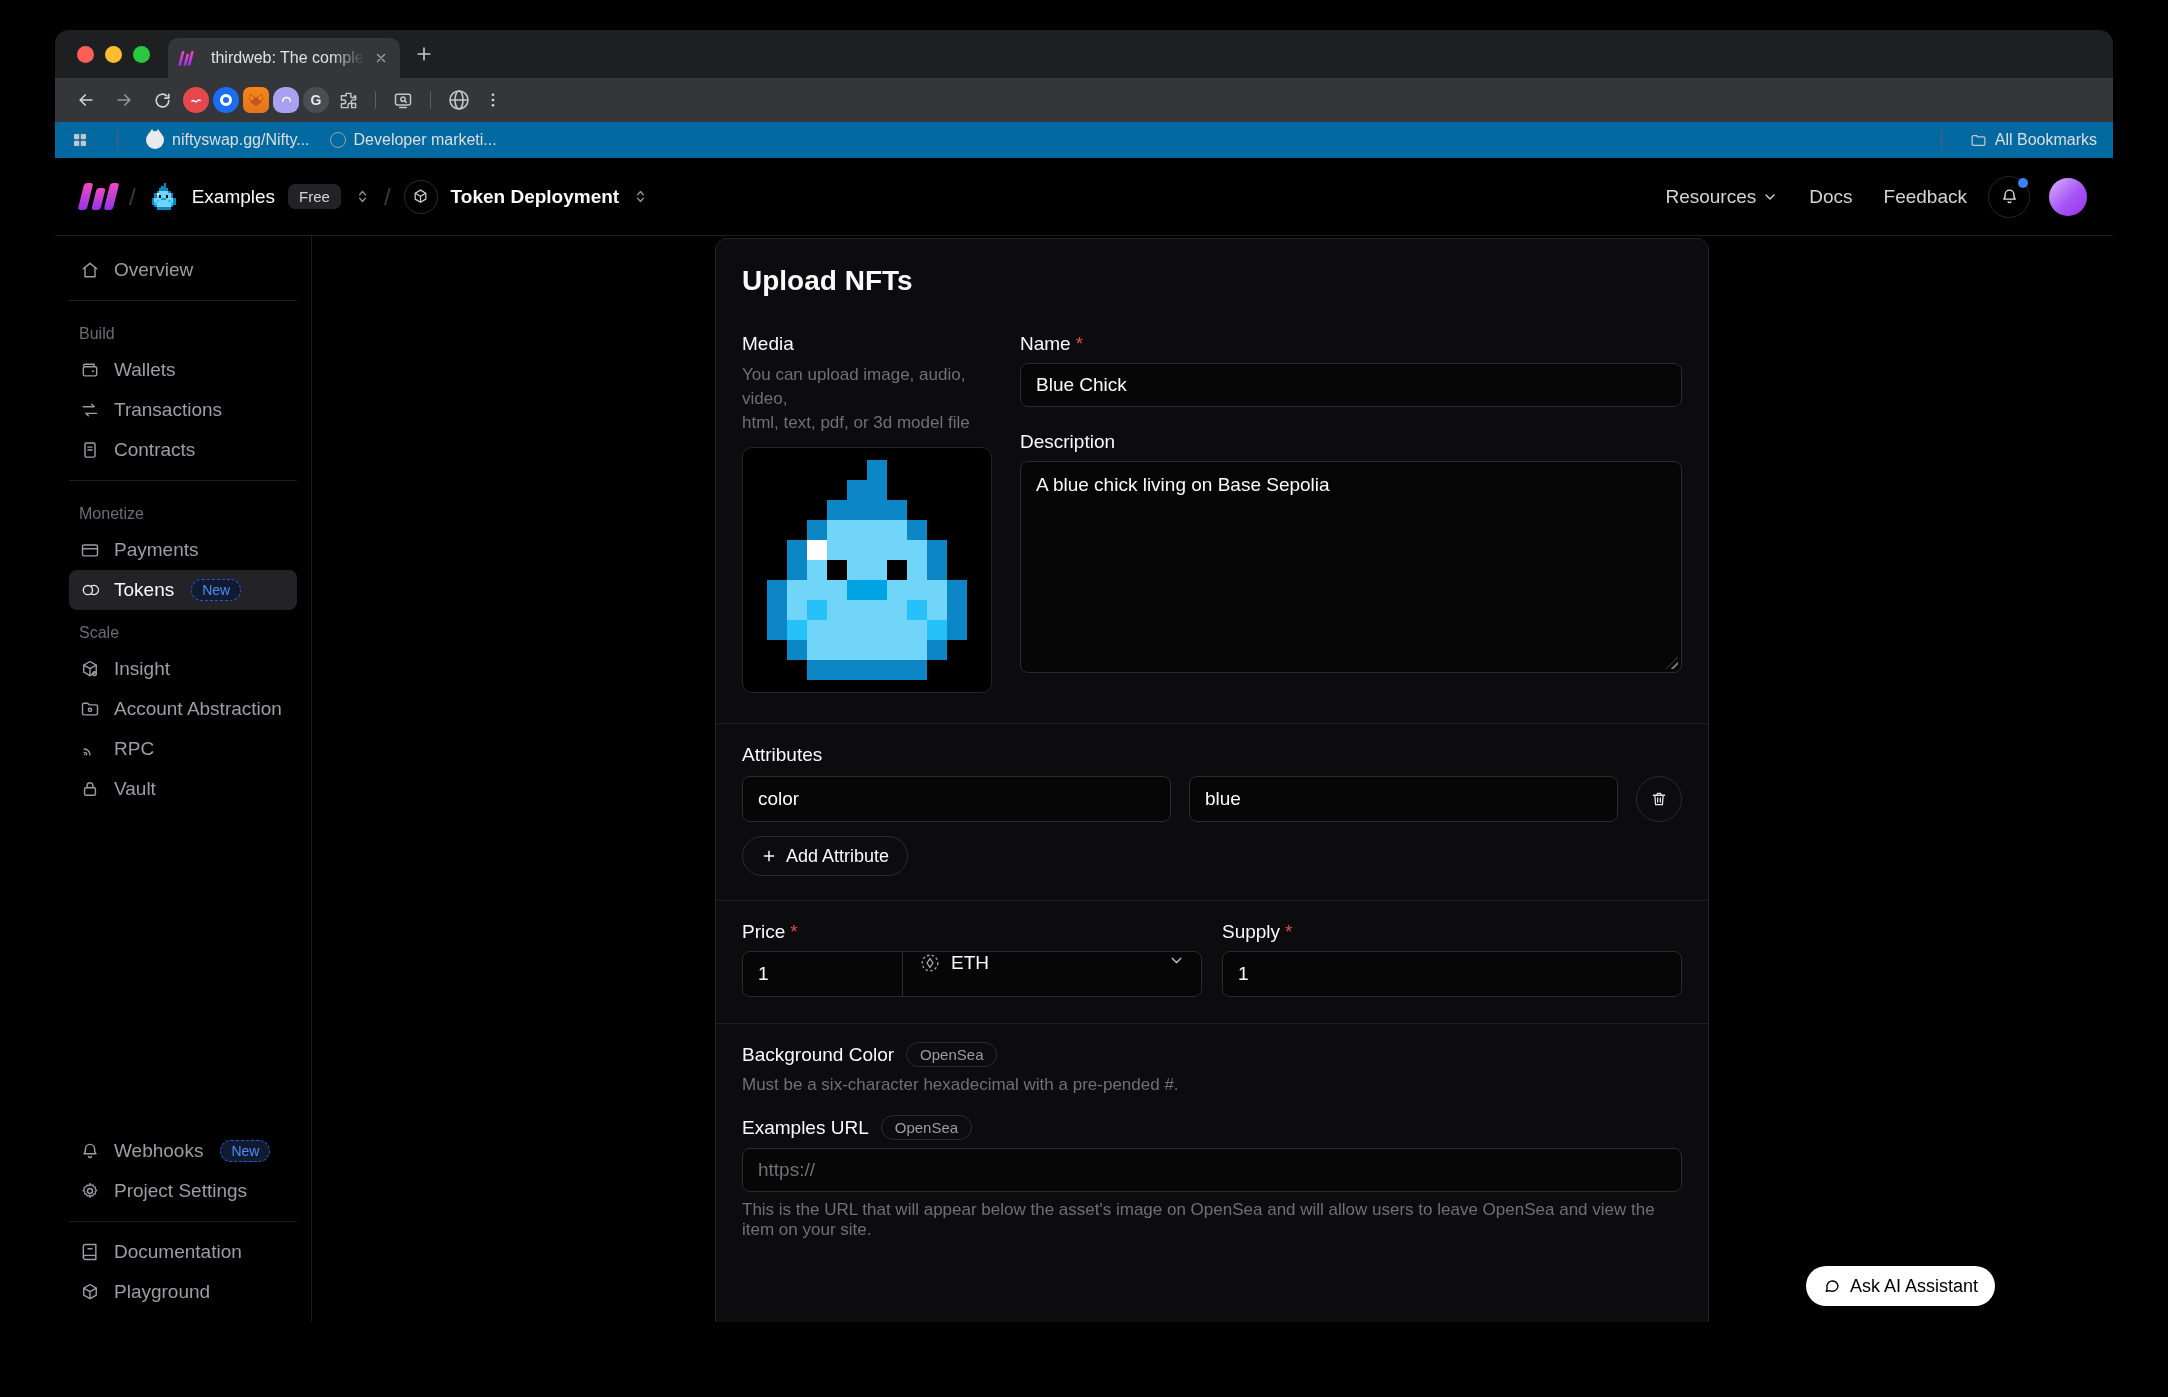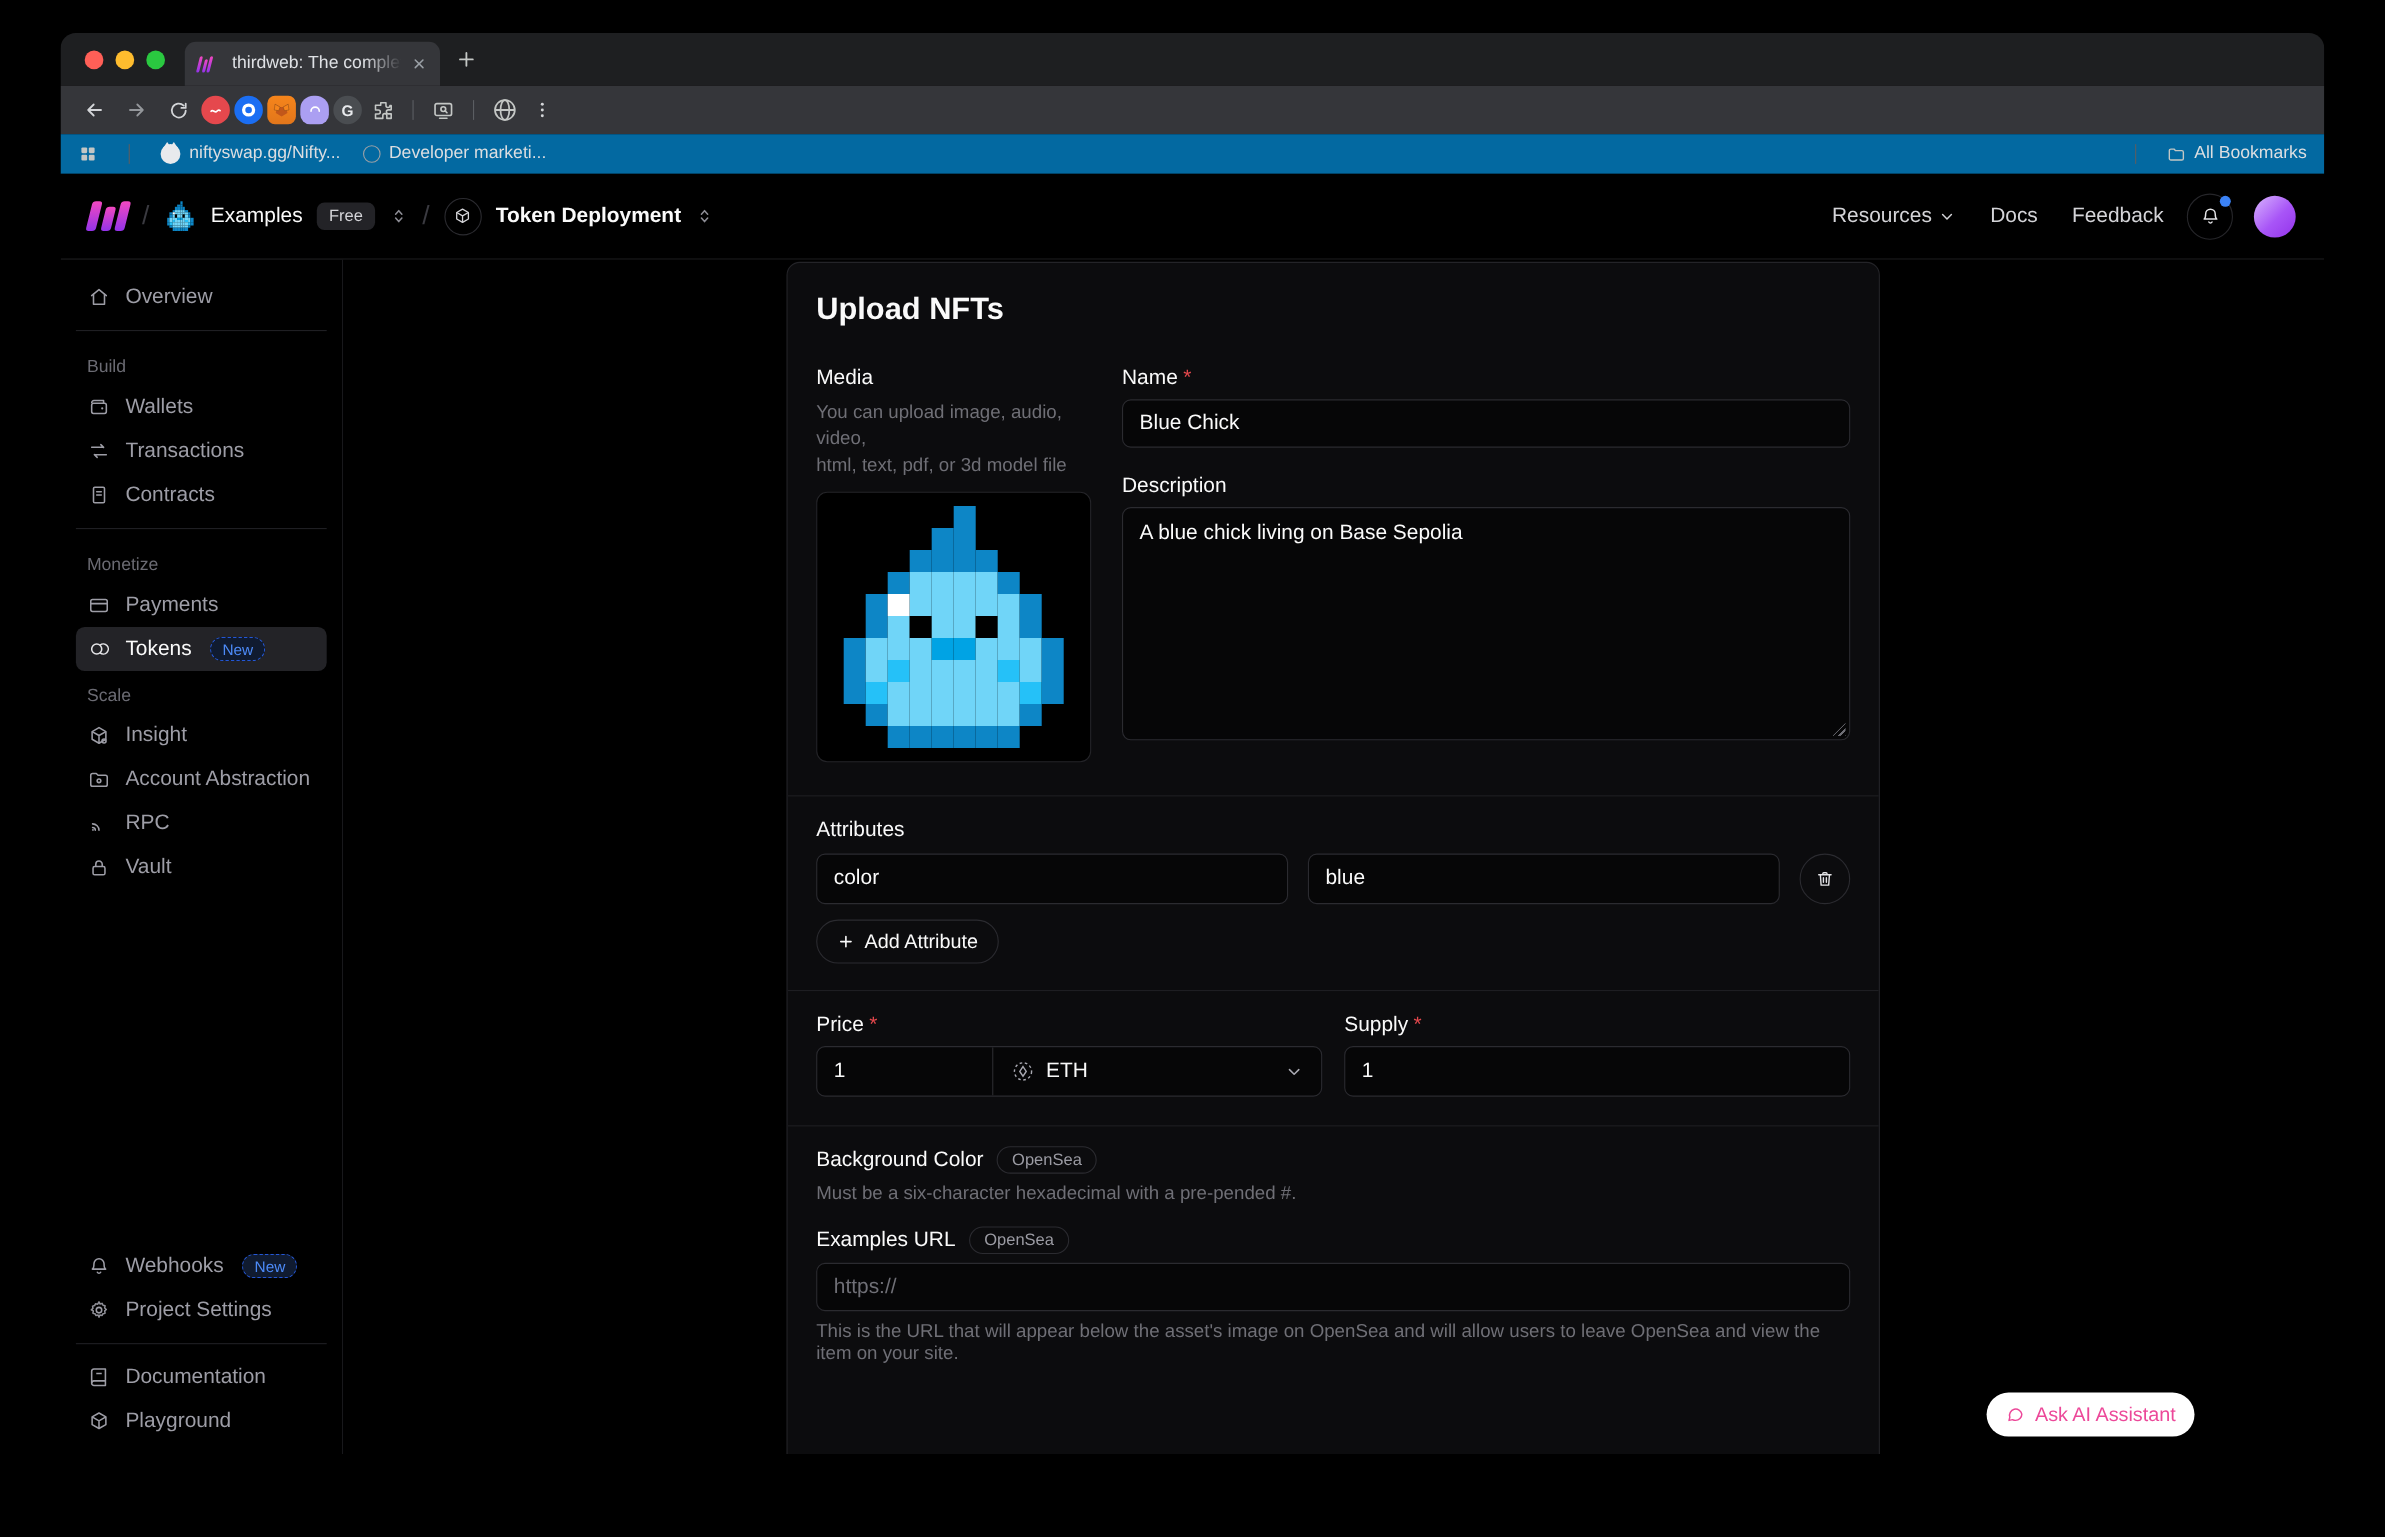--- a/index.html
+++ b/index.html
@@ -122,33 +122,33 @@
   .attr-row .tinput { height:46px; flex:1; }
   .btn-trash { width:46px; height:46px; flex:none; border-radius:50%; background:#0c0c0e; border:1px solid #2b2b30;
     color:#e4e4e7; display:flex; align-items:center; justify-content:center; }
   .btn-add { margin-top:14px; display:inline-flex; align-items:center; gap:9px; height:40px; padding:0 18px;
     border-radius:999px; border:1px solid #2b2b30; background:#0c0c0e; color:#fafafa; font-size:18px; }
 
   .sec-price { display:flex; gap:20px; padding:20px 26px 26px; border-bottom:1px solid #1e1e22; }
   .price-col { flex:1; min-width:0; }
   .price-group { margin-top:8px; display:flex; height:46px; border:1px solid #2b2b30; border-radius:8px; background:#060607; overflow:hidden; }
   .price-num { width:160px; border-right:1px solid #2b2b30; display:flex; align-items:center; padding:0 15px; color:#fafafa; font-size:19px; }
-  .price-cur { flex:1; display:flex; align-items:center; gap:10px; padding:0 16px; color:#fafafa; font-size:19px; }
+  .price-cur { flex:1; display:flex; align-items:flex-start; gap:10px; padding:0 16px; color:#fafafa; font-size:19px; }
   .cur-spacer { flex:1; }
   .eth-ic { color:#a9a9b2; }
   .inp-supply { height:46px; margin-top:8px; }
 
   .sec-meta { padding:18px 26px 0; }
   .meta-label-row { display:flex; align-items:center; gap:12px; }
   .badge-os { border:1px solid #2b2b30; border-radius:999px; color:#9b9ba3; font-size:15px; padding:3px 13px; }
   .inp-meta { height:44px; margin-top:8px; }
   .meta-helper { margin-top:8px; }
   .meta-gap { height:20px; }
 
-  .btn-ai { position:absolute; right:118px; bottom:16px; height:40px; border-radius:999px; background:#fff; color:#ec4899;
+  .btn-ai { position:absolute; right:118px; bottom:16px; height:40px; border-radius:999px; background:#fff; color:#000000;
     display:inline-flex; align-items:center; gap:9px; padding:0 17px; font-size:18px; font-weight:500; }
 </style>
 </head>
 <body>
 
 <div class="stage">
   <div class="window">
 
     <div class="tabstrip">
       <div class="traffic">

